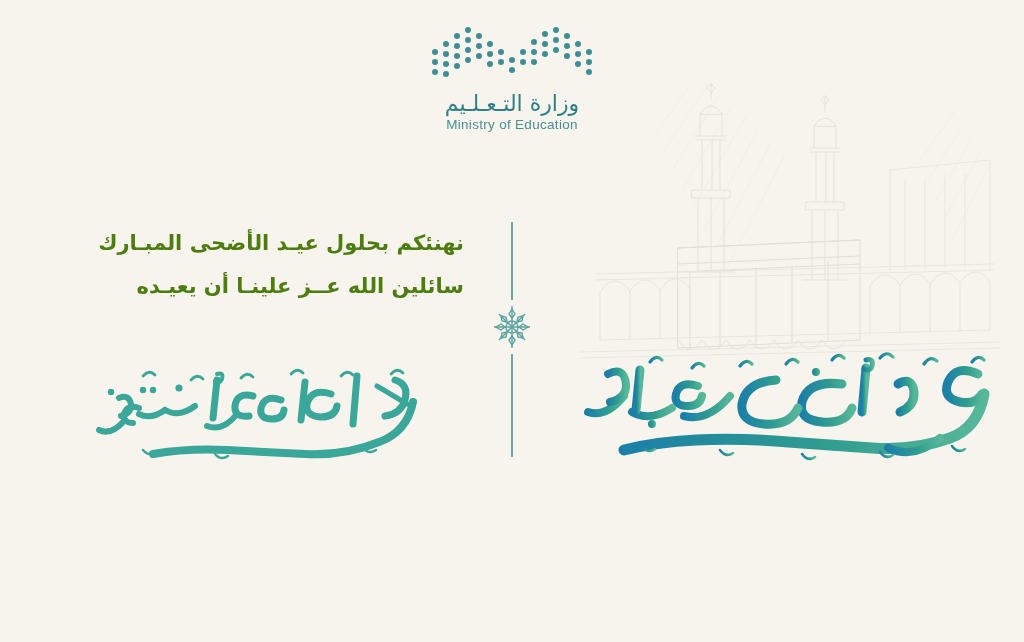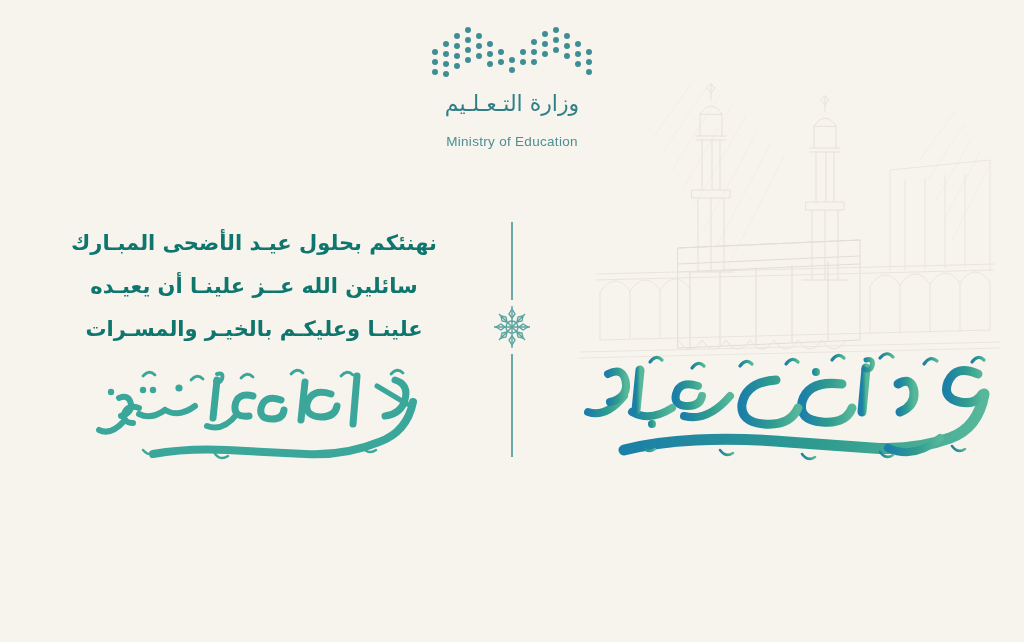--- a/index.html
+++ b/index.html
@@ -34,21 +34,21 @@
   .logo-ar {
     margin-top: 8px;
     font-size: 22px;
     letter-spacing: 2px;
     color: #2f7f86;
     font-family: "DejaVu Sans", sans-serif;
     direction: rtl;
     line-height: 1.1;
   }
   .logo-en {
-    margin-top: 18px;
+    margin-top: 1px;
     font-size: 13.5px;
     color: #4b8f94;
     letter-spacing: 0.3px;
     direction: ltr;
     font-family: "Liberation Sans", sans-serif;
   }
 
   
   .mosque-art {
     position: absolute;
@@ -59,23 +59,23 @@
     opacity: 0.5;
     pointer-events: none;
   }
 
   
   .greeting {
     position: absolute;
     top: 222px;
     right: 560px;            
     width: 420px;
-    text-align: center;
+    text-align: right;
     direction: rtl;
-    color: #0f766e;
+    color: #4d7c0f;
     font-family: "DejaVu Sans", sans-serif;
     font-size: 21px;
     font-weight: bold;
     line-height: 2.05;
     letter-spacing: 0.5px;
   }
   .greeting .line { display: block; white-space: nowrap; }
 
   
   .divider {
@@ -261,21 +261,20 @@
           <circle cx="162" cy="50" r="3"></circle>
       </g>
     </svg>
     <div class="logo-ar">وزارة التـعـلـيم</div>
     <div class="logo-en">Ministry of Education</div>
   </div>
 
   <div class="greeting">
     <span class="line">نهنئكم بحلول عيـد الأضحى المبـارك</span>
     <span class="line">سائلين الله عــز علينـا أن يعيـده</span>
-    <span class="line">علينـا وعليكـم بالخيـر والمسـرات</span>
   </div>
 
   <div class="divider">
     <div class="seg top"></div>
     <div class="seg bot"></div>
     <svg class="ornament" viewBox="0 0 50 54">
       <g stroke="#5ba39f" fill="none" stroke-width="1.4">
         <path d="M25 6 L25 48"></path>
         <path d="M7 27 L43 27"></path>
         <path d="M12 14 L38 40"></path>

